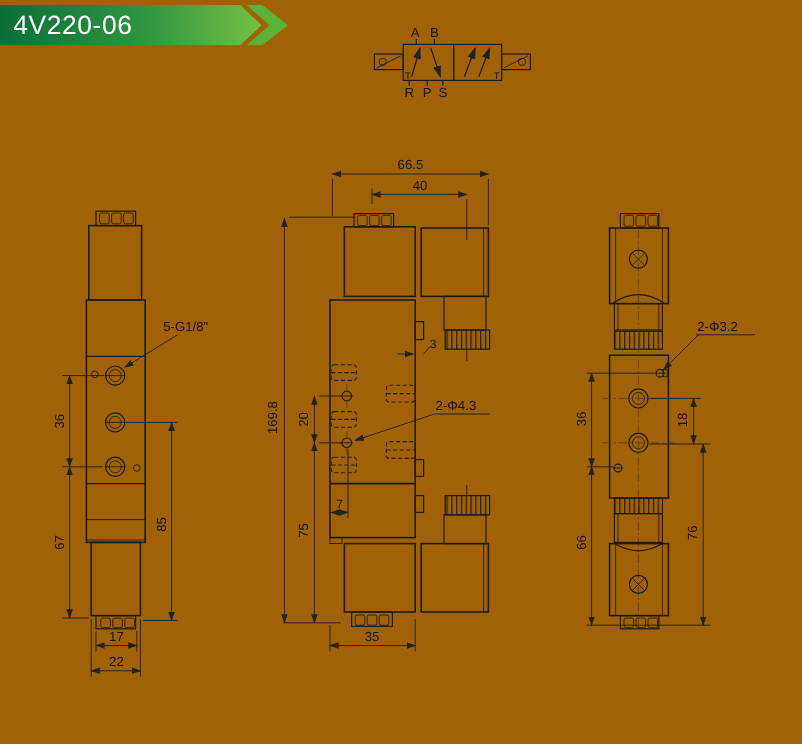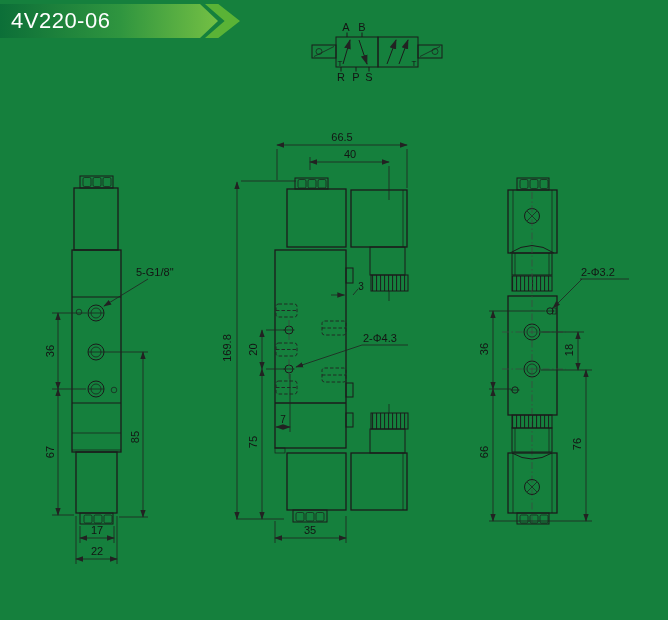--- a/index.html
+++ b/index.html
@@ -1,16 +1,16 @@
 <!DOCTYPE html>
 <html><head>
 <meta charset="utf-8">
 <style>
   html,body{margin:0;padding:0;background:#ffffff;}
-  #page{position:relative;width:668px;height:620px;background:#15803d;overflow:hidden;
+  #page{position:relative;width:668px;height:620px;background:#a16207;overflow:hidden;
         font-family:"Liberation Sans",sans-serif;}
   
   #banner{position:absolute;left:0;top:4px;width:240px;height:34px;}
   #banner-main{position:absolute;left:0;top:0;width:218px;height:34px;
     background:linear-gradient(90deg,#0c6f38 0%,#2f953f 55%,#74c044 100%);
     clip-path:polygon(0 0,200px 0,218px 50%,200px 100%,0 100%);}
   #banner-title{position:absolute;left:11px;top:0;line-height:33px;color:#fff;
     font-size:22px;letter-spacing:0.5px;}
   #banner-chevron{position:absolute;left:205px;top:0;width:35px;height:34px;background:#5ab336;
     clip-path:polygon(0% 0%,38% 0%,100% 50%,38% 100%,0% 100%,56% 50%);}

